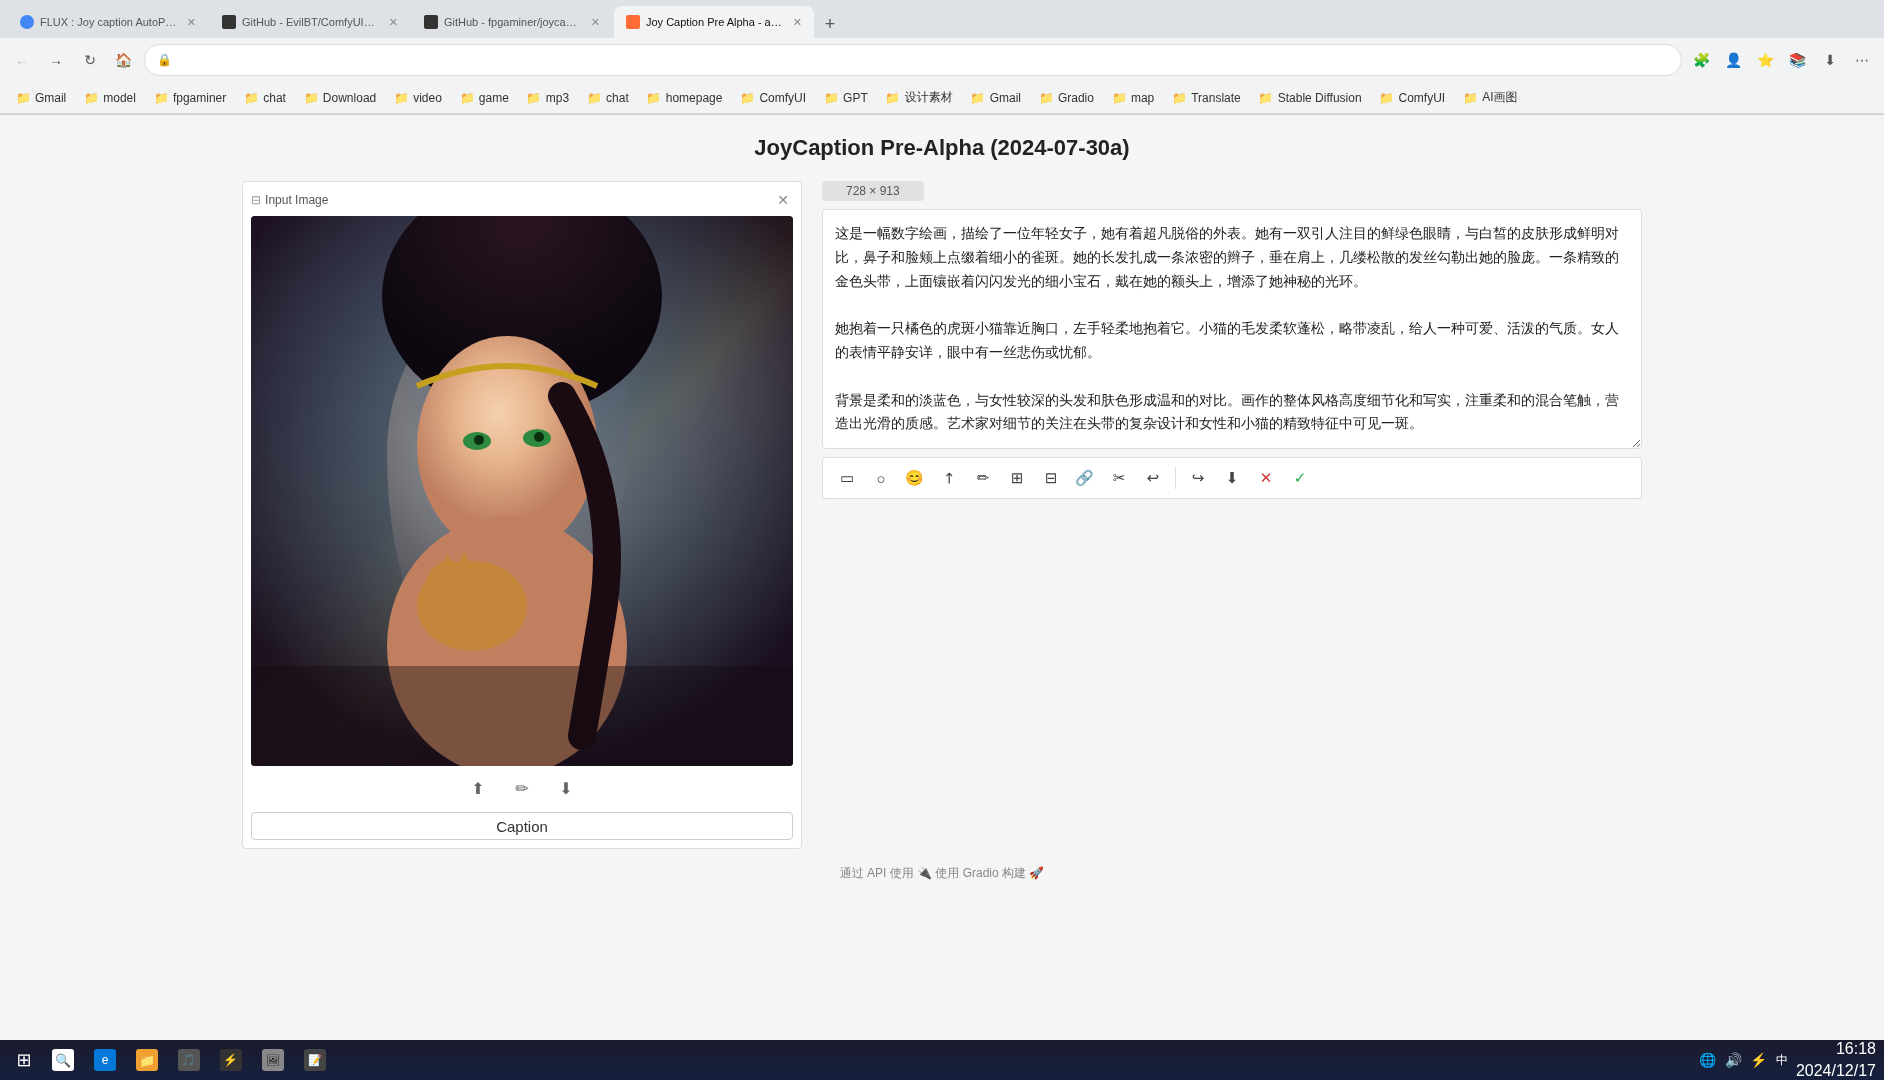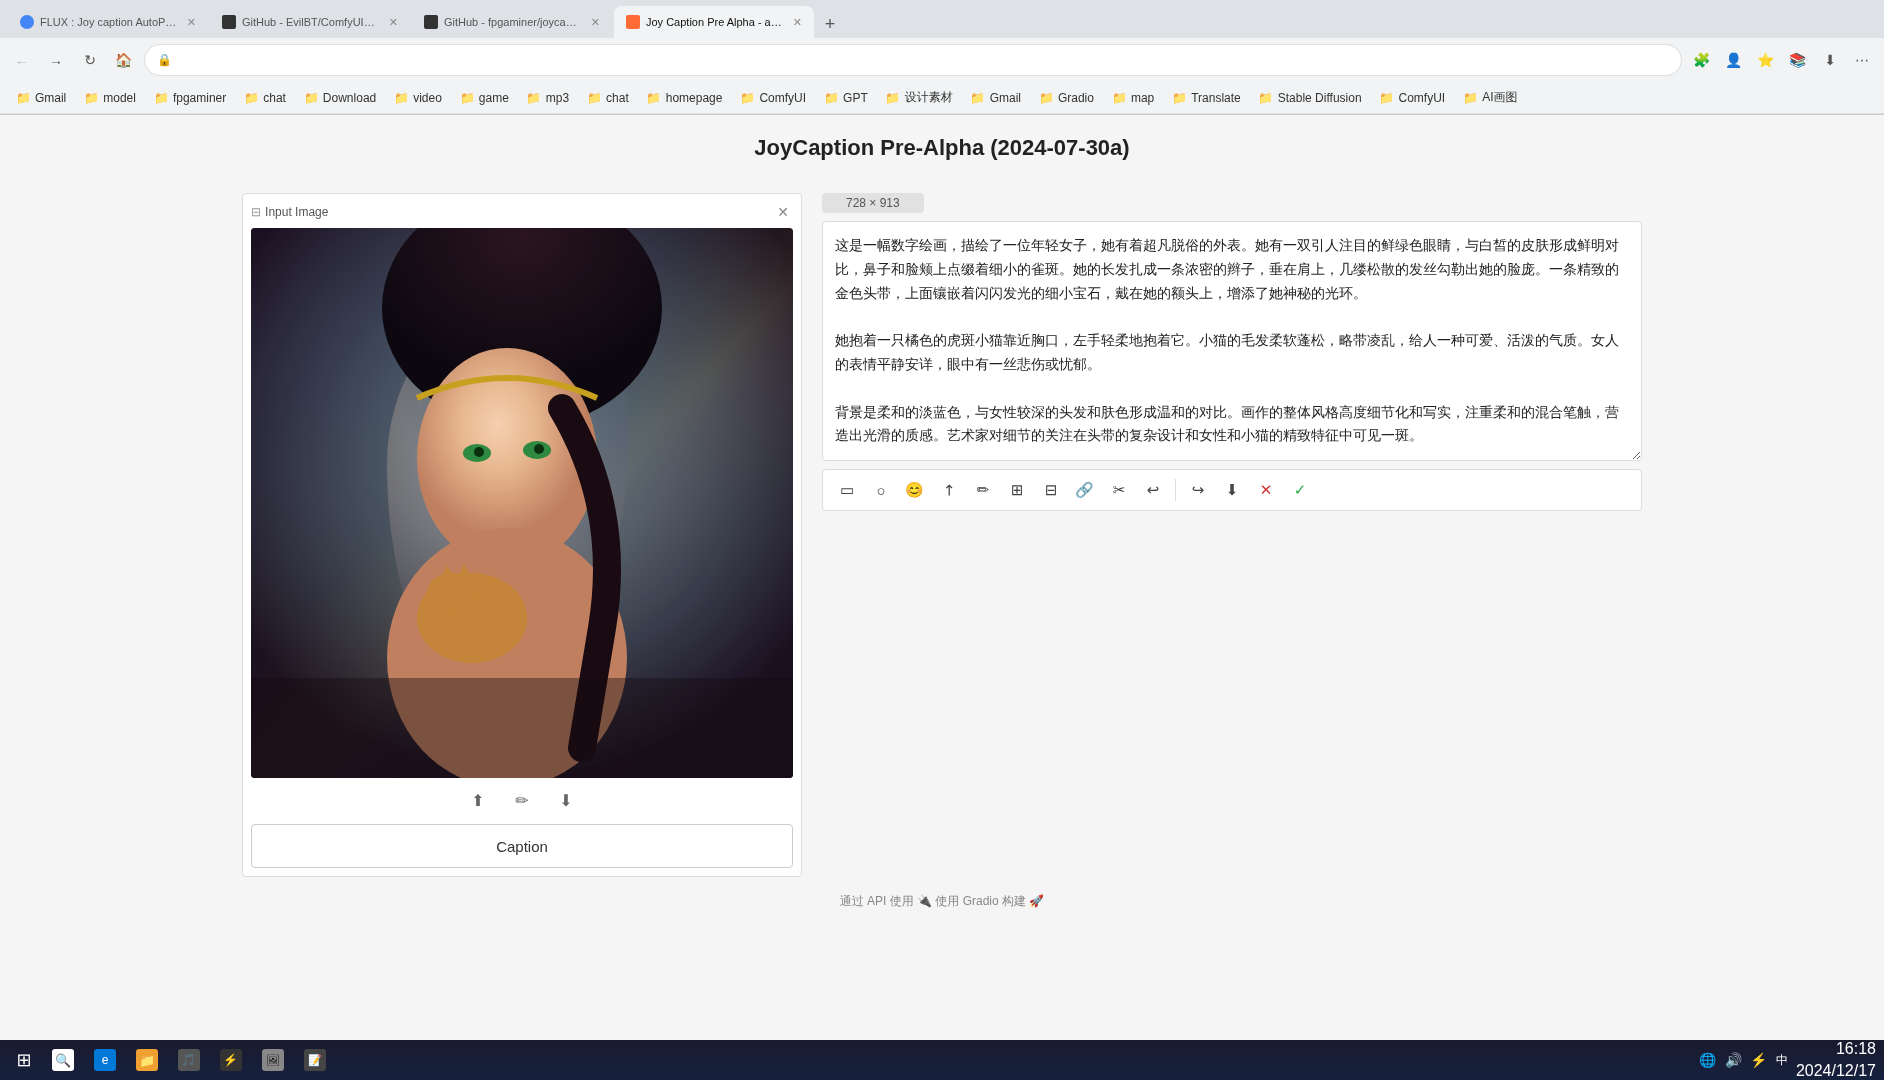--- a/index.html
+++ b/index.html
@@ -153,21 +153,21 @@
       display: flex;
       flex-direction: column;
       align-items: center;
       padding: 20px;
     }
 
     .page-title {
       font-size: 22px;
       font-weight: 600;
       color: #222;
-      margin-bottom: 32px;
+      margin-bottom: 20px;
       text-align: center;
     }
 
     .main-container {
       display: flex;
       gap: 20px;
       width: 100%;
       max-width: 1400px;
       align-items: flex-start;
     }
@@ -269,21 +269,21 @@
       display: flex;
       align-items: center;
       justify-content: center;
       font-size: 16px;
       color: #666;
       border-radius: 4px;
     }
 
     .caption-btn {
       width: 100%;
-      height: 44px;
+      height: 28px;
       margin-top: 10px;
       background: #fff;
       border: 1px solid #ccc;
       border-radius: 4px;
       font-size: 15px;
       font-weight: 500;
       color: #333;
       cursor: pointer;
     }
 

